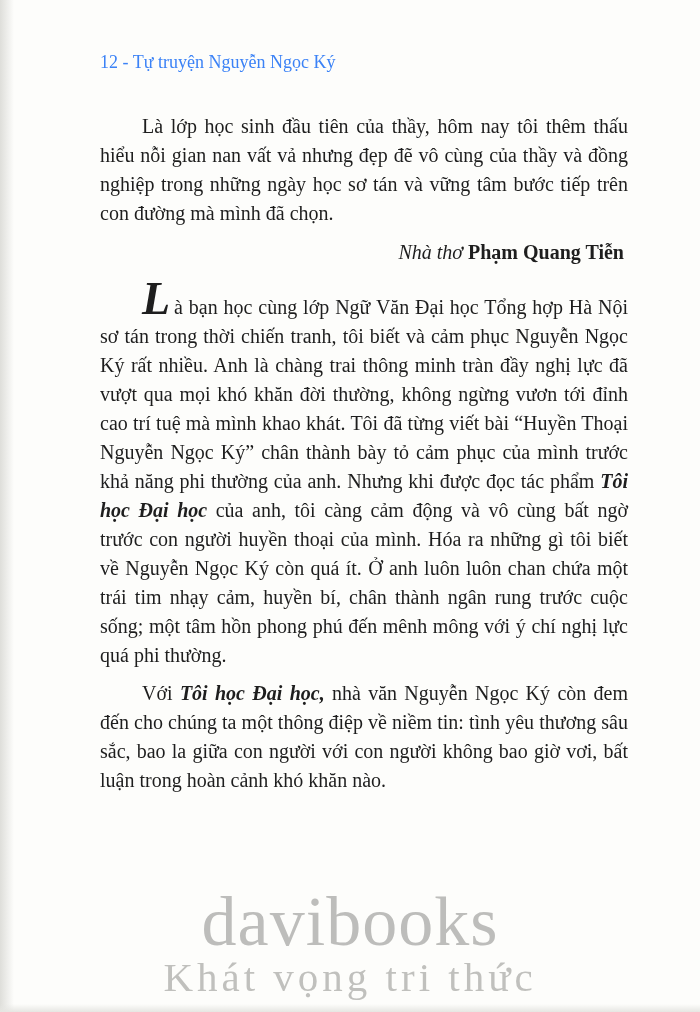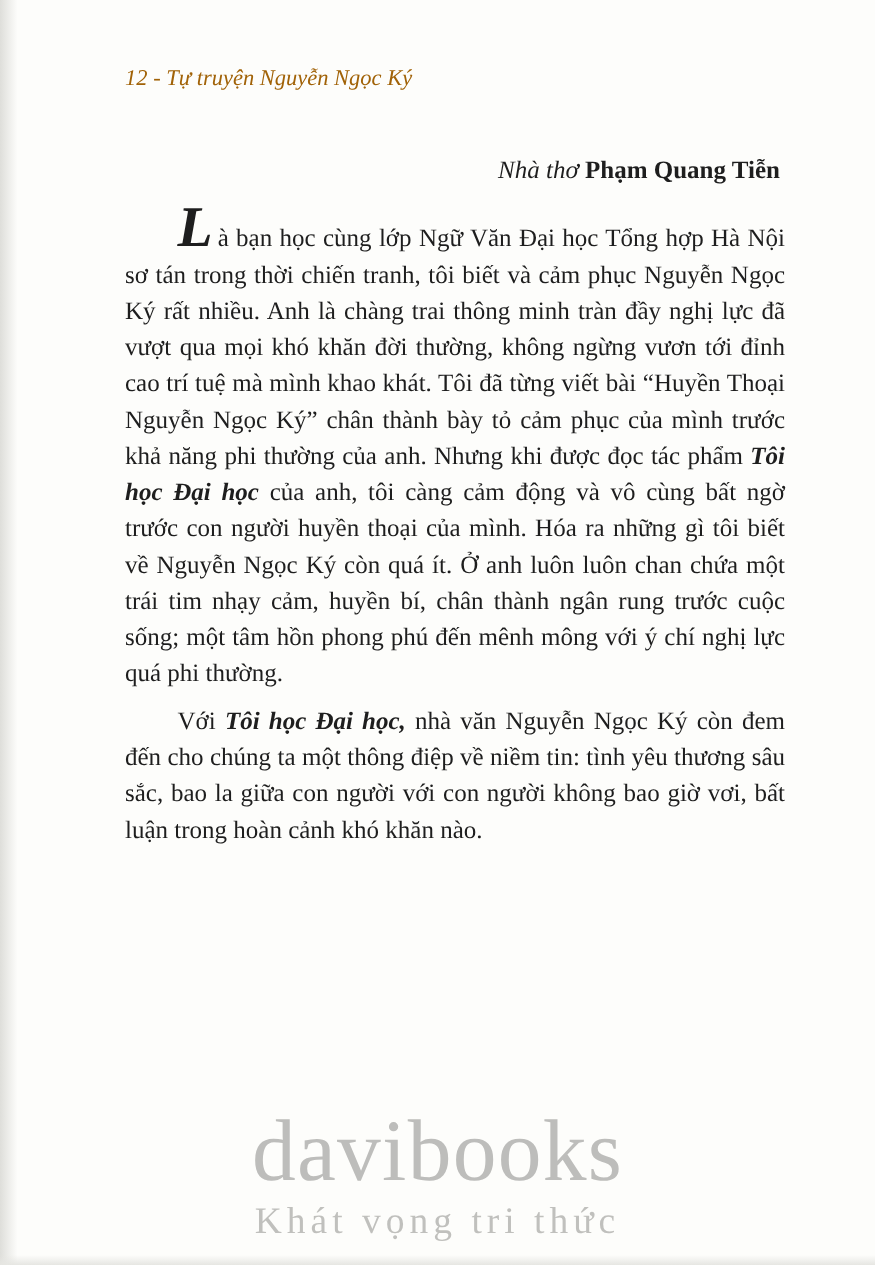--- a/index.html
+++ b/index.html
@@ -18,23 +18,22 @@
   .edge-left {
     position: absolute; left: 0; top: 0; bottom: 0; width: 14px;
     background: linear-gradient(to right, #dededa, rgba(253,253,251,0));
   }
   .edge-bottom {
     position: absolute; left: 0; right: 0; bottom: 0; height: 8px;
     background: linear-gradient(to top, #e6e6e2, rgba(253,253,251,0));
   }
   .running-header {
     position: absolute; left: 100px; top: 52px;
-    font-style: italic;
     font-size: 18px;
-    color: #a16207;
+    color: #3b82f6;
     z-index: 2;
   }
   .body-text {
     position: absolute; left: 100px; top: 112px; width: 528px;
     font-size: 20px;
     line-height: 29px;
     text-align: justify;
     z-index: 1;
   }
   .body-text p { margin: 0; }
@@ -65,21 +64,21 @@
     z-index: 0;
     user-select: none;
   }
   .wm-brand {
     font-size: 70px;
     line-height: 72px;
     color: rgba(110, 110, 108, 0.45);
     letter-spacing: 1px;
   }
   .wm-slogan {
-    font-size: 30px;
+    font-size: 41px;
     line-height: 34px;
     color: rgba(125, 125, 122, 0.48);
     letter-spacing: 4px;
     margin-top: 2px;
   }
 </style>
 </head>
 <body>
 
 <div class="page">
@@ -92,20 +91,21 @@
     <div class="wm-slogan">Khát vọng tri thức</div>
   </div>
 
   <div class="running-header">
     <span>12 - Tự truyện Nguyễn Ngọc Ký</span>
   </div>
 
   <div class="body-text">
 
 
+    <p class="indent">Là lớp học sinh đầu tiên của thầy, hôm nay tôi thêm thấu hiểu nỗi gian nan vất vả nhưng đẹp đẽ vô cùng của thầy và đồng nghiệp trong những ngày học sơ tán và vững tâm bước tiếp trên con đường mà mình đã chọn.</p>
 
     <p class="signature"><span class="italic">Nhà thơ </span><span class="bold">Phạm Quang Tiễn</span></p>
 
     <p class="indent para3"><span class="initial">L</span><span>à bạn học cùng lớp Ngữ Văn Đại học Tổng hợp Hà Nội sơ tán trong thời chiến tranh, tôi biết và cảm phục Nguyễn Ngọc Ký rất nhiều. Anh là chàng trai thông minh tràn đầy nghị lực đã vượt qua mọi khó khăn đời thường, không ngừng vươn tới đỉnh cao trí tuệ mà mình khao khát. Tôi đã từng viết bài “Huyền Thoại Nguyễn Ngọc Ký” chân thành bày tỏ cảm phục của mình trước khả năng phi thường của anh. Nhưng khi được đọc tác phẩm </span><span class="bold-italic">Tôi học Đại học</span><span> của anh, tôi càng cảm động và vô cùng bất ngờ trước con người huyền thoại của mình. Hóa ra những gì tôi biết về Nguyễn Ngọc Ký còn quá ít. Ở anh luôn luôn chan chứa một trái tim nhạy cảm, huyền bí, chân thành ngân rung trước cuộc sống; một tâm hồn phong phú đến mênh mông với ý chí nghị lực quá phi thường.</span></p>
 
     <p class="indent para4"><span>Với </span><span class="bold-italic">Tôi học Đại học,</span><span> nhà văn Nguyễn Ngọc Ký còn đem đến cho chúng ta một thông điệp về niềm tin: tình yêu thương sâu sắc, bao la giữa con người với con người không bao giờ vơi, bất luận trong hoàn cảnh khó khăn nào.</span></p>
 
   </div>
 
 </div>

